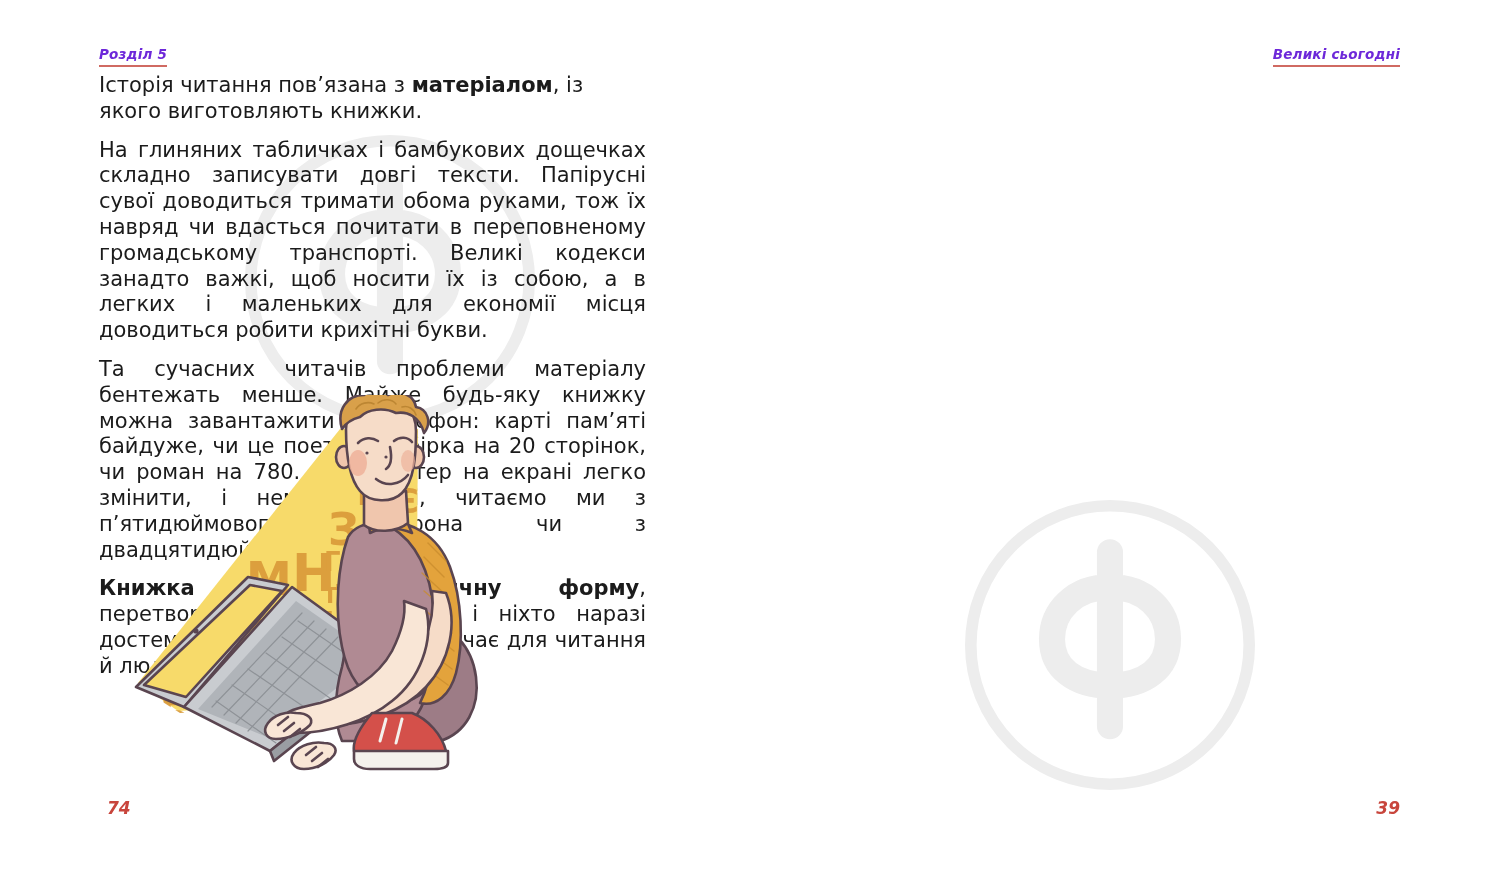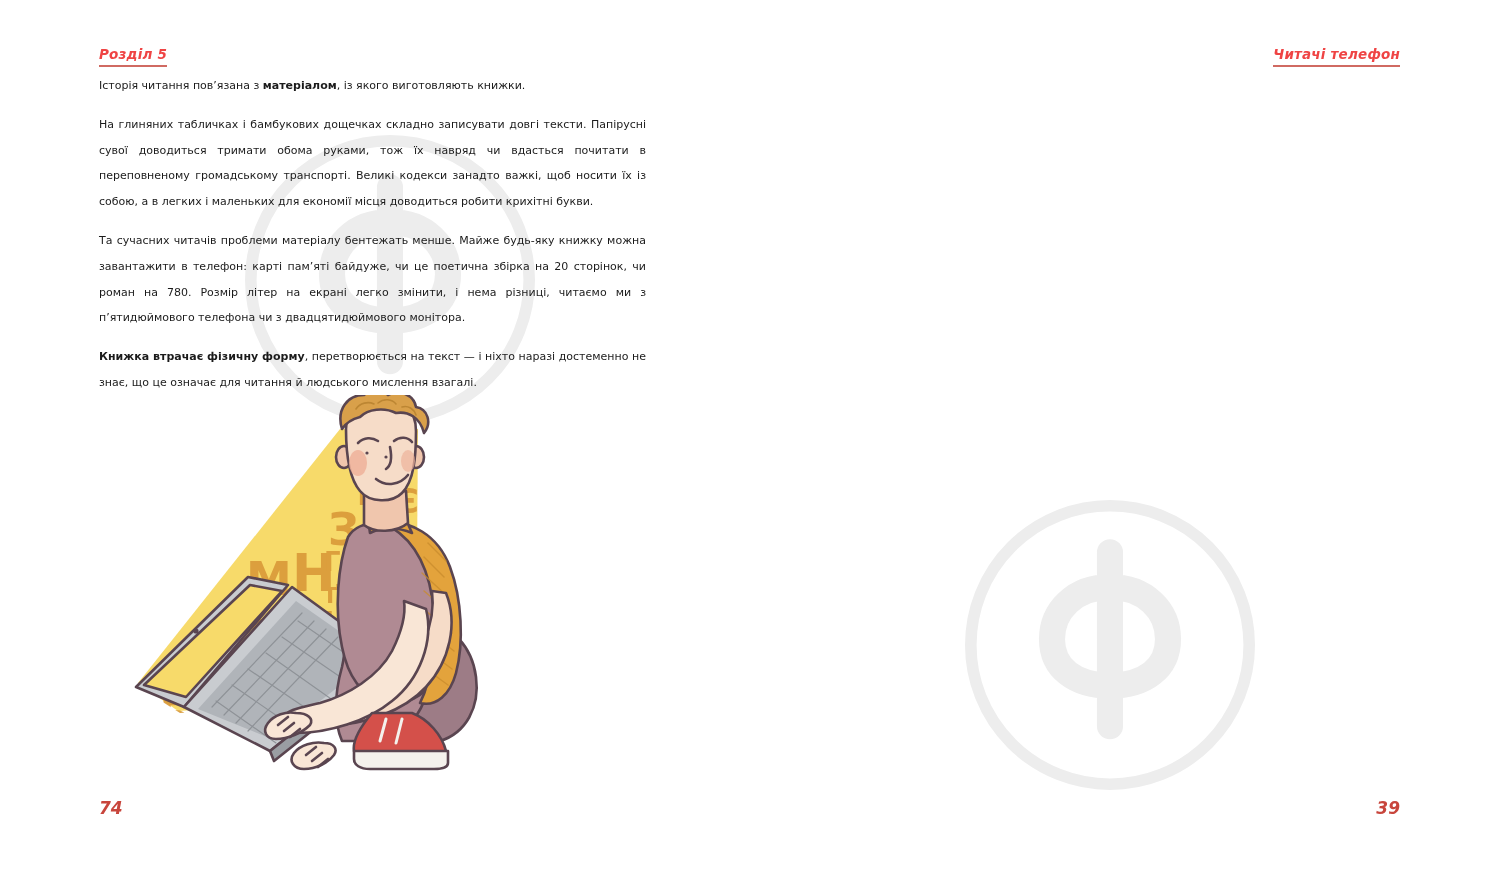--- a/index.html
+++ b/index.html
@@ -38,61 +38,61 @@
 
   
   .runhead {
     position: absolute;
     top: 46px;
     font-family: "DejaVu Sans", sans-serif;
     font-style: italic;
     font-weight: 700;
     font-size: 13.5px;
     letter-spacing: 0.2px;
-    color: #ef4444;
+    color: #6d28d9;
     white-space: nowrap;
     padding-bottom: 5px;
   }
   .runhead::after {
     content: "";
     position: absolute;
     left: 0;
     right: 0;
     bottom: 0;
     height: 1.6px;
     background: #d06a62;
   }
   .runhead-left  { left: 99px; }
   .runhead-right { right: 99px; }
 
   
   .col {
     position: absolute;
-    font-size: 11px;
+    font-size: 21px;
     line-height: 25.8px;
     color: #1b1b1b;
     text-align: justify;
     font-family: "DejaVu Sans", sans-serif;
   }
   .col-left  { left: 99px;  top: 73px;  width: 547px; }
 
   .col p { margin: 0 0 13px 0; }
   .col p.lead { text-align: left; }
   .col b, .col strong { font-weight: 700; }
 
   
   .folio {
     position: absolute;
     top: 798px;
     font-style: italic;
     font-weight: 700;
     font-size: 17px;
     color: #c8453c;
   }
-  .folio-left  { left: 99px; font-style: italic; }
+  .folio-left  { left: 107px; font-style: italic; }
   .folio-right { right: 99px; }
 
   
   .illustration {
     position: absolute;
     left: 120px;
     top: 395px;
     width: 400px;
     height: 400px;
   }
@@ -295,18 +295,18 @@
           <path d="M282,324 L276,348"></path>
         </g>
       </g>
     </svg>
 
     <div class="folio folio-left">74</div>
   </div>
 
   <div class="page-half page-right">
 
-    <div class="runhead runhead-right">Читачі телефон</div>
+    <div class="runhead runhead-right">Великі сьогодні</div>
 
     <div class="folio folio-right">39</div>
   </div>
 
 </div>
 
 </body></html>

